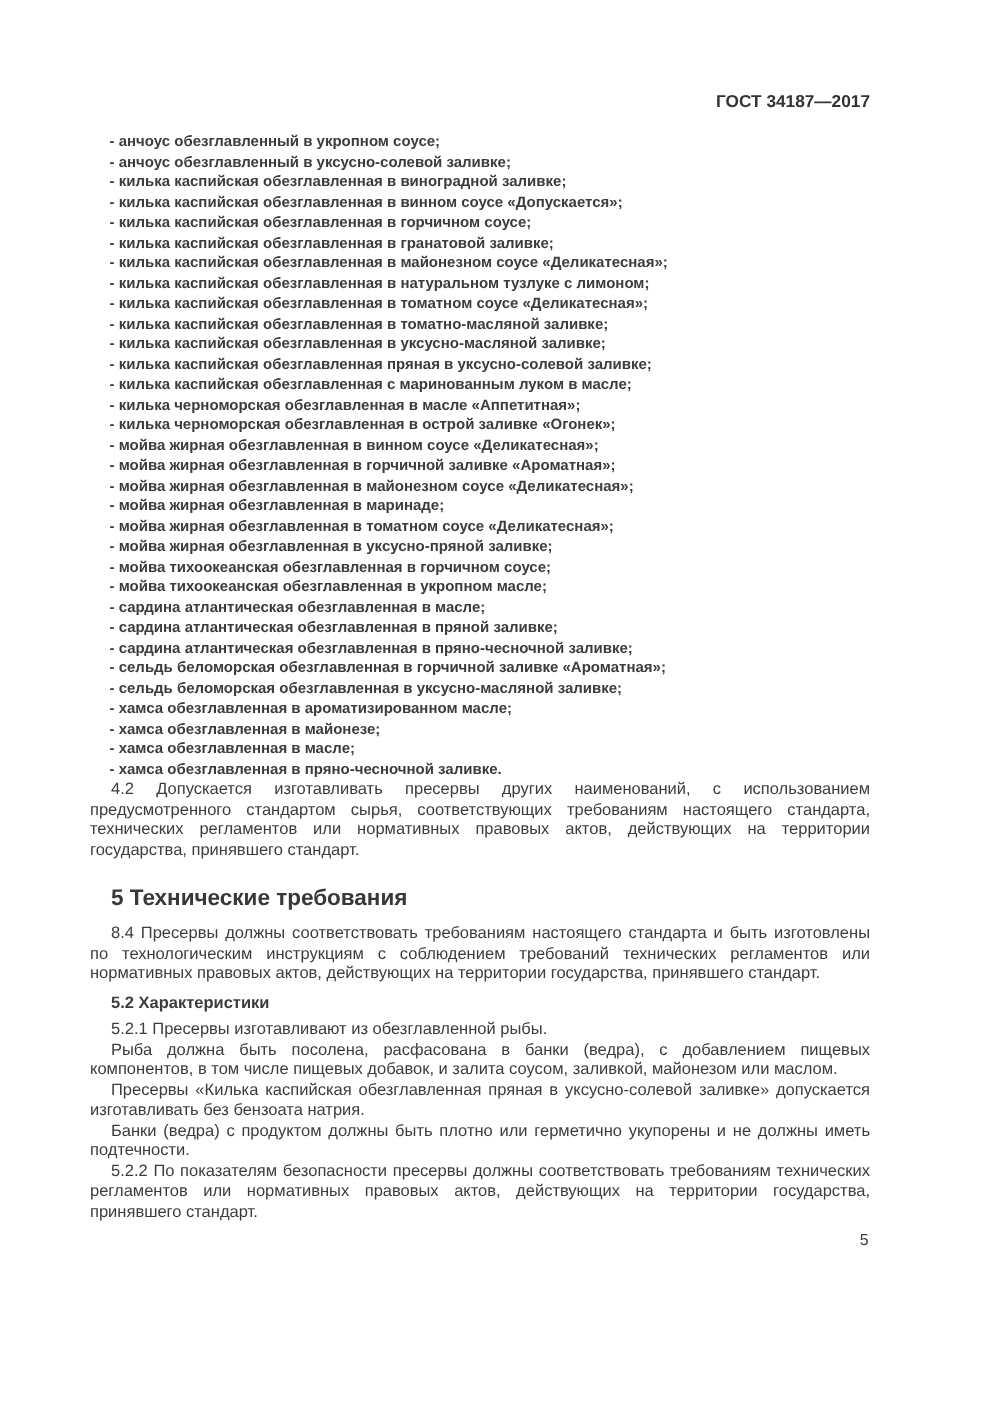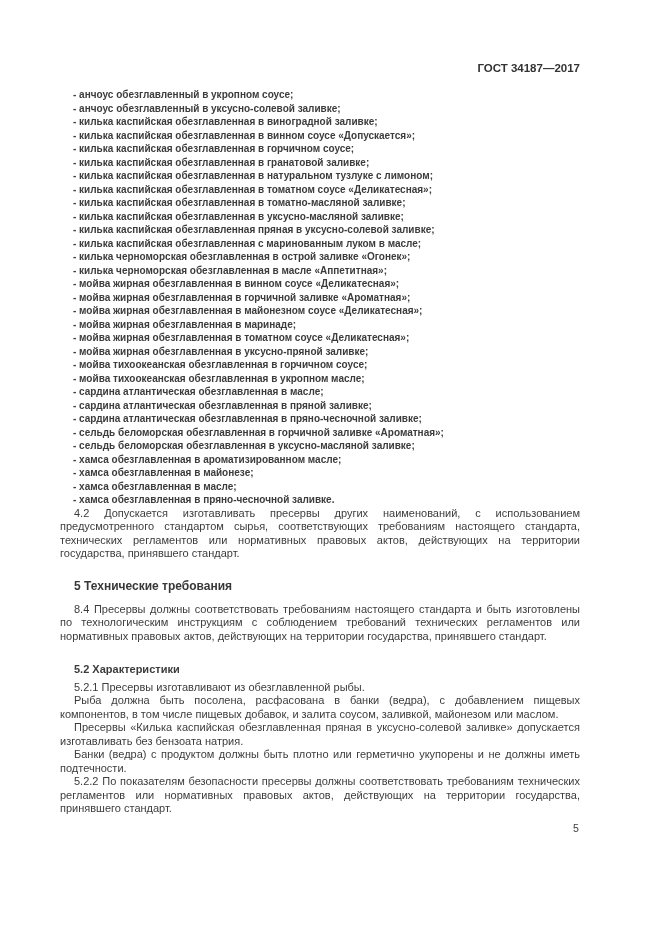--- a/index.html
+++ b/index.html
@@ -42,28 +42,28 @@
   }
   .para {
     margin: 0;
     font-size: 11px;
     line-height: 13.5px;
     text-align: justify;
     text-indent: 14px;
   }
   .section-heading {
     margin: 17px 0 9px 0;
-    font-size: 12px;
+    font-size: 15px;
     font-weight: bold;
     line-height: 16px;
     text-indent: 14px;
     color: #383838;
   }
   .subheading {
-    margin-top: 20px;
+    margin-top: 6px;
     margin-bottom: 4px;
     font-weight: bold;
     text-align: left;
   }
   .page-number {
     margin-top: 6px;
     font-size: 10.6px;
     line-height: 13.5px;
     text-align: right;
     padding-right: 1px;
@@ -76,28 +76,29 @@
 
   <div class="doc-header">ГОСТ 34187—2017</div>
 
   <div class="product-list">
     <div class="line">- анчоус обезглавленный в укропном соусе;</div>
       <div class="line">- анчоус обезглавленный в уксусно-солевой заливке;</div>
       <div class="line">- килька каспийская обезглавленная в виноградной заливке;</div>
       <div class="line">- килька каспийская обезглавленная в винном соусе «Допускается»;</div>
       <div class="line">- килька каспийская обезглавленная в горчичном соусе;</div>
       <div class="line">- килька каспийская обезглавленная в гранатовой заливке;</div>
+      <div class="line">- килька каспийская обезглавленная в майонезном соусе «Деликатесная»;</div>
       <div class="line">- килька каспийская обезглавленная в натуральном тузлуке с лимоном;</div>
       <div class="line">- килька каспийская обезглавленная в томатном соусе «Деликатесная»;</div>
       <div class="line">- килька каспийская обезглавленная в томатно-масляной заливке;</div>
       <div class="line">- килька каспийская обезглавленная в уксусно-масляной заливке;</div>
       <div class="line">- килька каспийская обезглавленная пряная в уксусно-солевой заливке;</div>
       <div class="line">- килька каспийская обезглавленная с маринованным луком в масле;</div>
+      <div class="line">- килька черноморская обезглавленная в масле «Аппетитная»;</div>
       <div class="line">- килька черноморская обезглавленная в острой заливке «Огонек»;</div>
-      <div class="line">- килька черноморская обезглавленная в масле «Аппетитная»;</div>
       <div class="line">- мойва жирная обезглавленная в винном соусе «Деликатесная»;</div>
       <div class="line">- мойва жирная обезглавленная в горчичной заливке «Ароматная»;</div>
       <div class="line">- мойва жирная обезглавленная в майонезном соусе «Деликатесная»;</div>
       <div class="line">- мойва жирная обезглавленная в маринаде;</div>
       <div class="line">- мойва жирная обезглавленная в томатном соусе «Деликатесная»;</div>
       <div class="line">- мойва жирная обезглавленная в уксусно-пряной заливке;</div>
       <div class="line">- мойва тихоокеанская обезглавленная в горчичном соусе;</div>
       <div class="line">- мойва тихоокеанская обезглавленная в укропном масле;</div>
       <div class="line">- сардина атлантическая обезглавленная в масле;</div>
       <div class="line">- сардина атлантическая обезглавленная в пряной заливке;</div>

